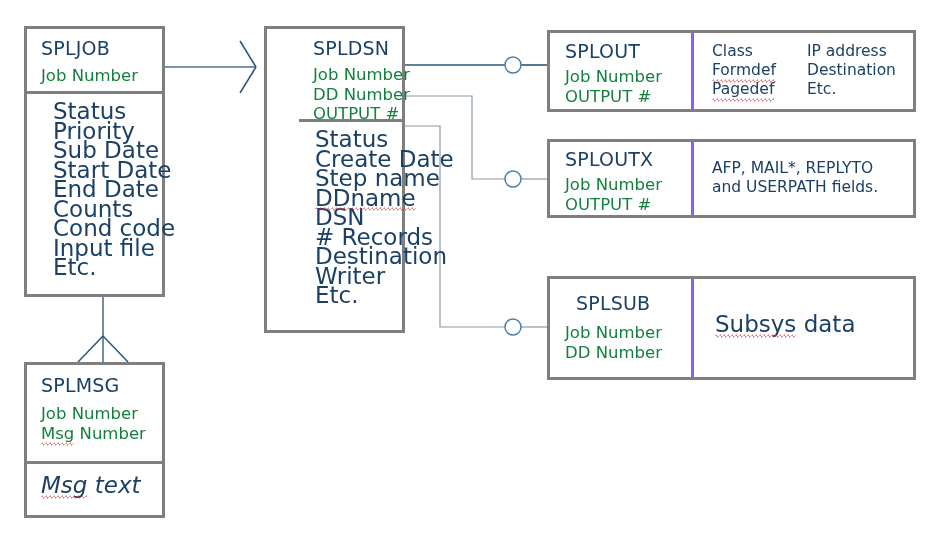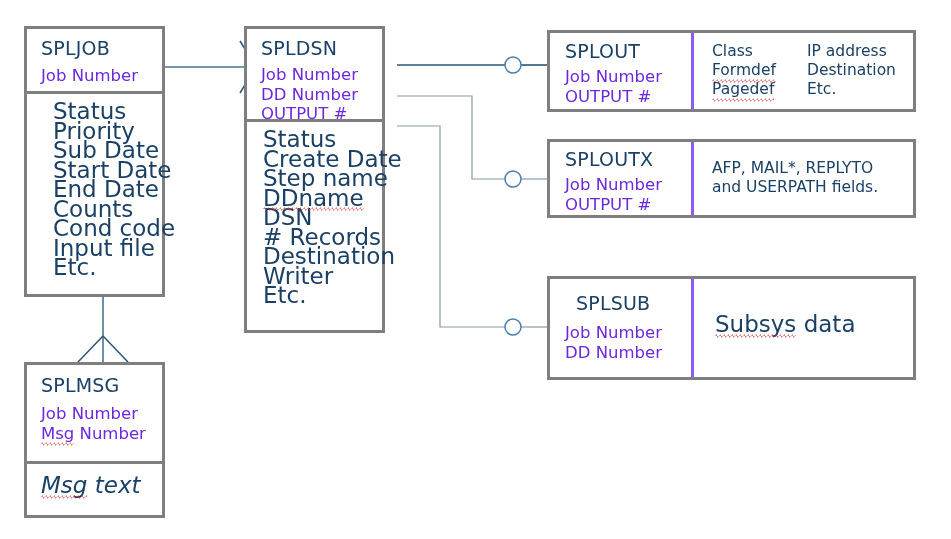--- a/index.html
+++ b/index.html
@@ -23,21 +23,21 @@
   .hsplit{display:flex;}
   .hsplit > .pane + .pane{border-left:3px solid #8b5cf6;}
 
   .blk{box-sizing:border-box;}
   .pane{box-sizing:border-box;}
 
   .ent-title{
     font-size:19px;letter-spacing:.2px;color:#1b4066;
     white-space:nowrap;
   }
-  .key-line{font-size:16.5px;line-height:19.5px;color:#6d28d9;white-space:nowrap;}
+  .key-line{font-size:16.5px;line-height:19.5px;color:#15803d;white-space:nowrap;}
   .attr-line{font-size:23px;line-height:19.5px;color:#1b4066;white-space:nowrap;}
   .attr-line.sm{font-size:15.5px;line-height:19px;}
 
   
   .sq{
     position:relative;display:inline-block;
     text-decoration:none;
   }
   .sq::after{
     content:"";position:absolute;left:0;right:0;bottom:-3px;height:4px;
@@ -46,21 +46,21 @@
       radial-gradient(circle at 3px 1px, rgba(0,0,0,0) 1.1px, #d23b3b 1.2px, rgba(0,0,0,0) 1.9px);
     background-size:4px 4px;background-repeat:repeat-x;
     opacity:.95;
   }
 
   
   #ent-spljob{left:24px;top:26px;width:141px;height:271px;}
   #ent-spljob .blk-key{height:62px;position:relative;}
   #ent-spljob .blk-attr{height:203px;position:relative;}
 
-  #ent-spldsn{left:244px;top:26px;width:141px;height:307px;}
+  #ent-spldsn{left:264px;top:26px;width:141px;height:307px;padding-left:32px;}
   #ent-spldsn .blk-key{height:90px;position:relative;}
   #ent-spldsn .blk-attr{height:211px;position:relative;}
 
   #ent-splmsg{left:24px;top:362px;width:141px;height:156px;}
   #ent-splmsg .blk-key{height:96px;position:relative;}
   #ent-splmsg .blk-attr{height:54px;position:relative;}
 
   #ent-splout{left:547px;top:30px;width:369px;height:82px;}
   #ent-splout .pane-key{width:141px;position:relative;}
   #ent-splout .pane-attr{flex:1;position:relative;}

